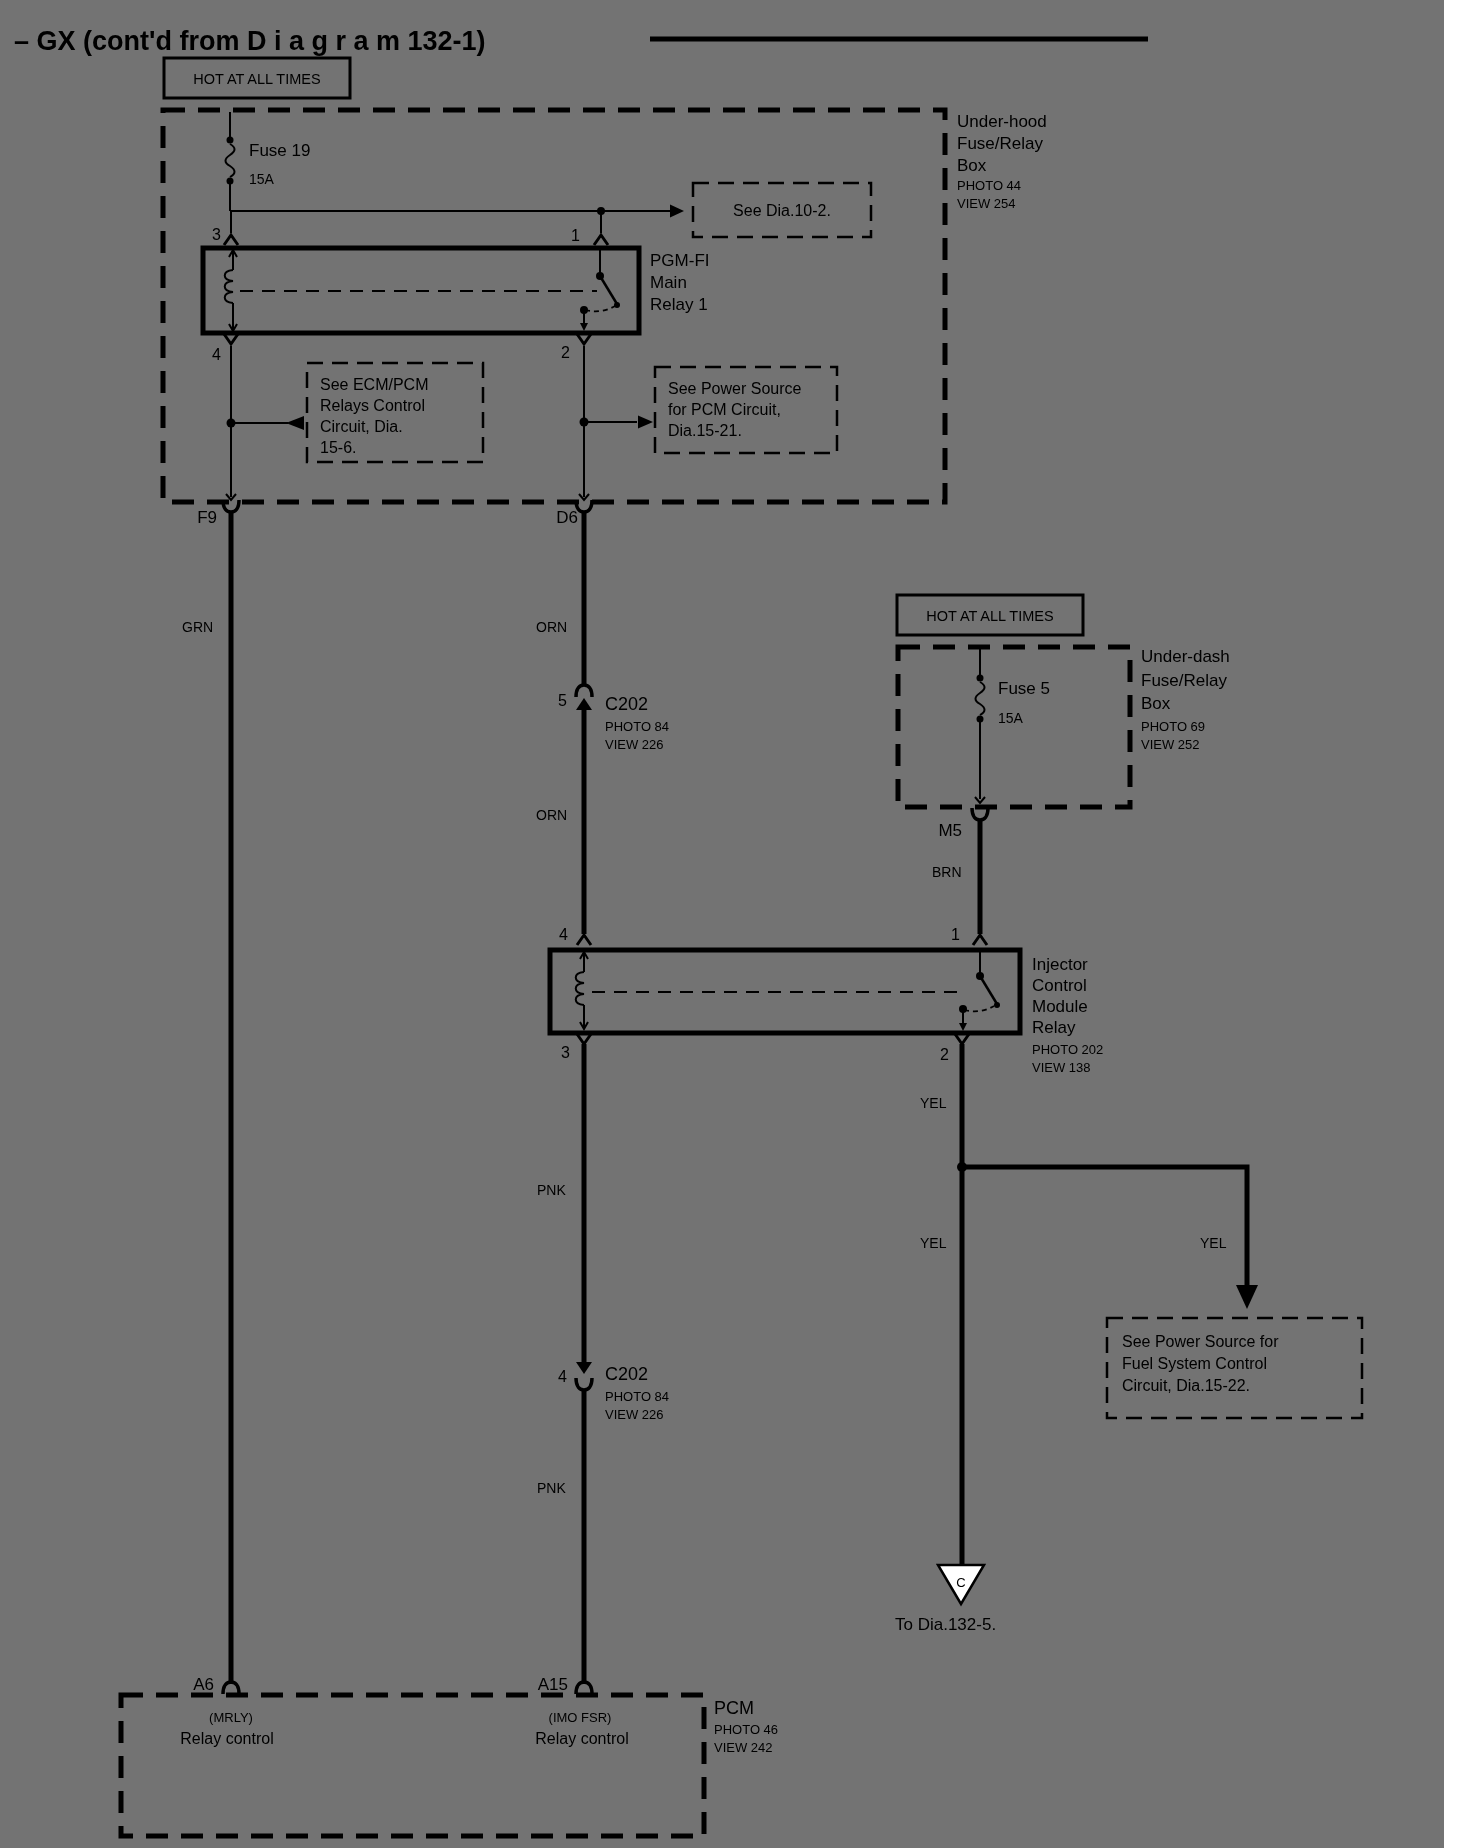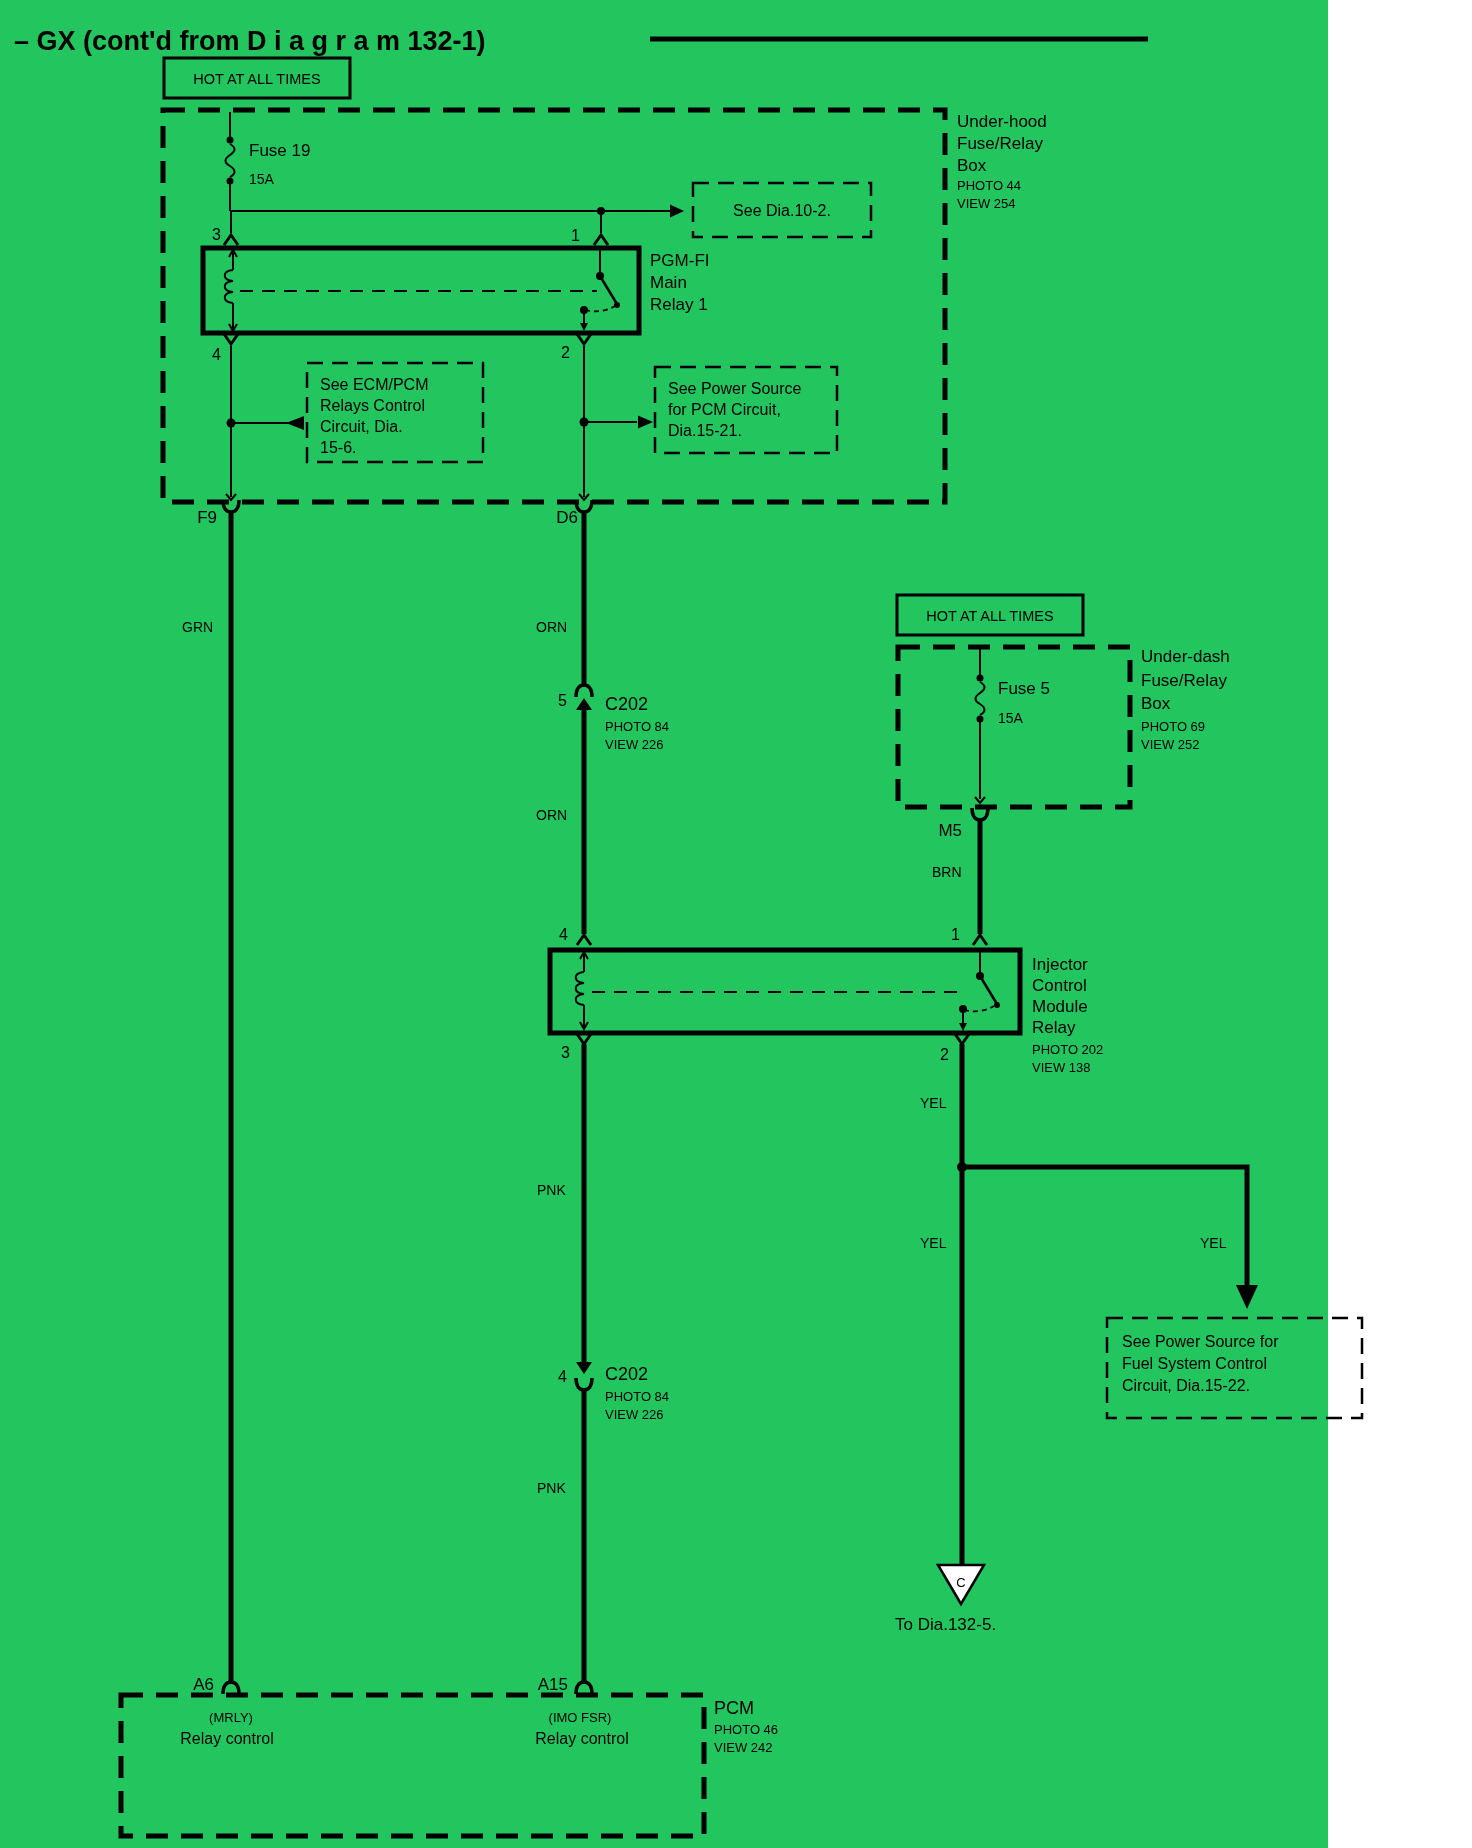--- a/index.html
+++ b/index.html
@@ -1,16 +1,16 @@
 <!DOCTYPE html>
 <html><head>
 <meta charset="utf-8">
 <style>
   html,body{margin:0;padding:0;background:#ffffff;}
-  .page{width:1328px;height:1848px;position:relative;background:#22c55e;}
+  .page{width:1444px;height:1848px;position:relative;background:#737373;}
   svg{display:block;font-family:"Liberation Sans","DejaVu Sans",sans-serif;}
   text{fill:#000;}
   .wire-thin{stroke:#000;stroke-width:2;fill:none;}
   .wire-med{stroke:#000;stroke-width:2.5;fill:none;}
   .wire-thick{stroke:#000;stroke-width:5;fill:none;}
   .boxline{stroke:#000;fill:none;}
   .dash-heavy{stroke:#000;stroke-width:5;fill:none;stroke-dasharray:22 13;}
   .dash-ref{stroke:#000;stroke-width:2.5;fill:none;stroke-dasharray:16 9;}
   .dash-link{stroke:#000;stroke-width:2;fill:none;stroke-dasharray:13 9;}
   .dash-sw{stroke:#000;stroke-width:1.8;fill:none;stroke-dasharray:5 4;}

